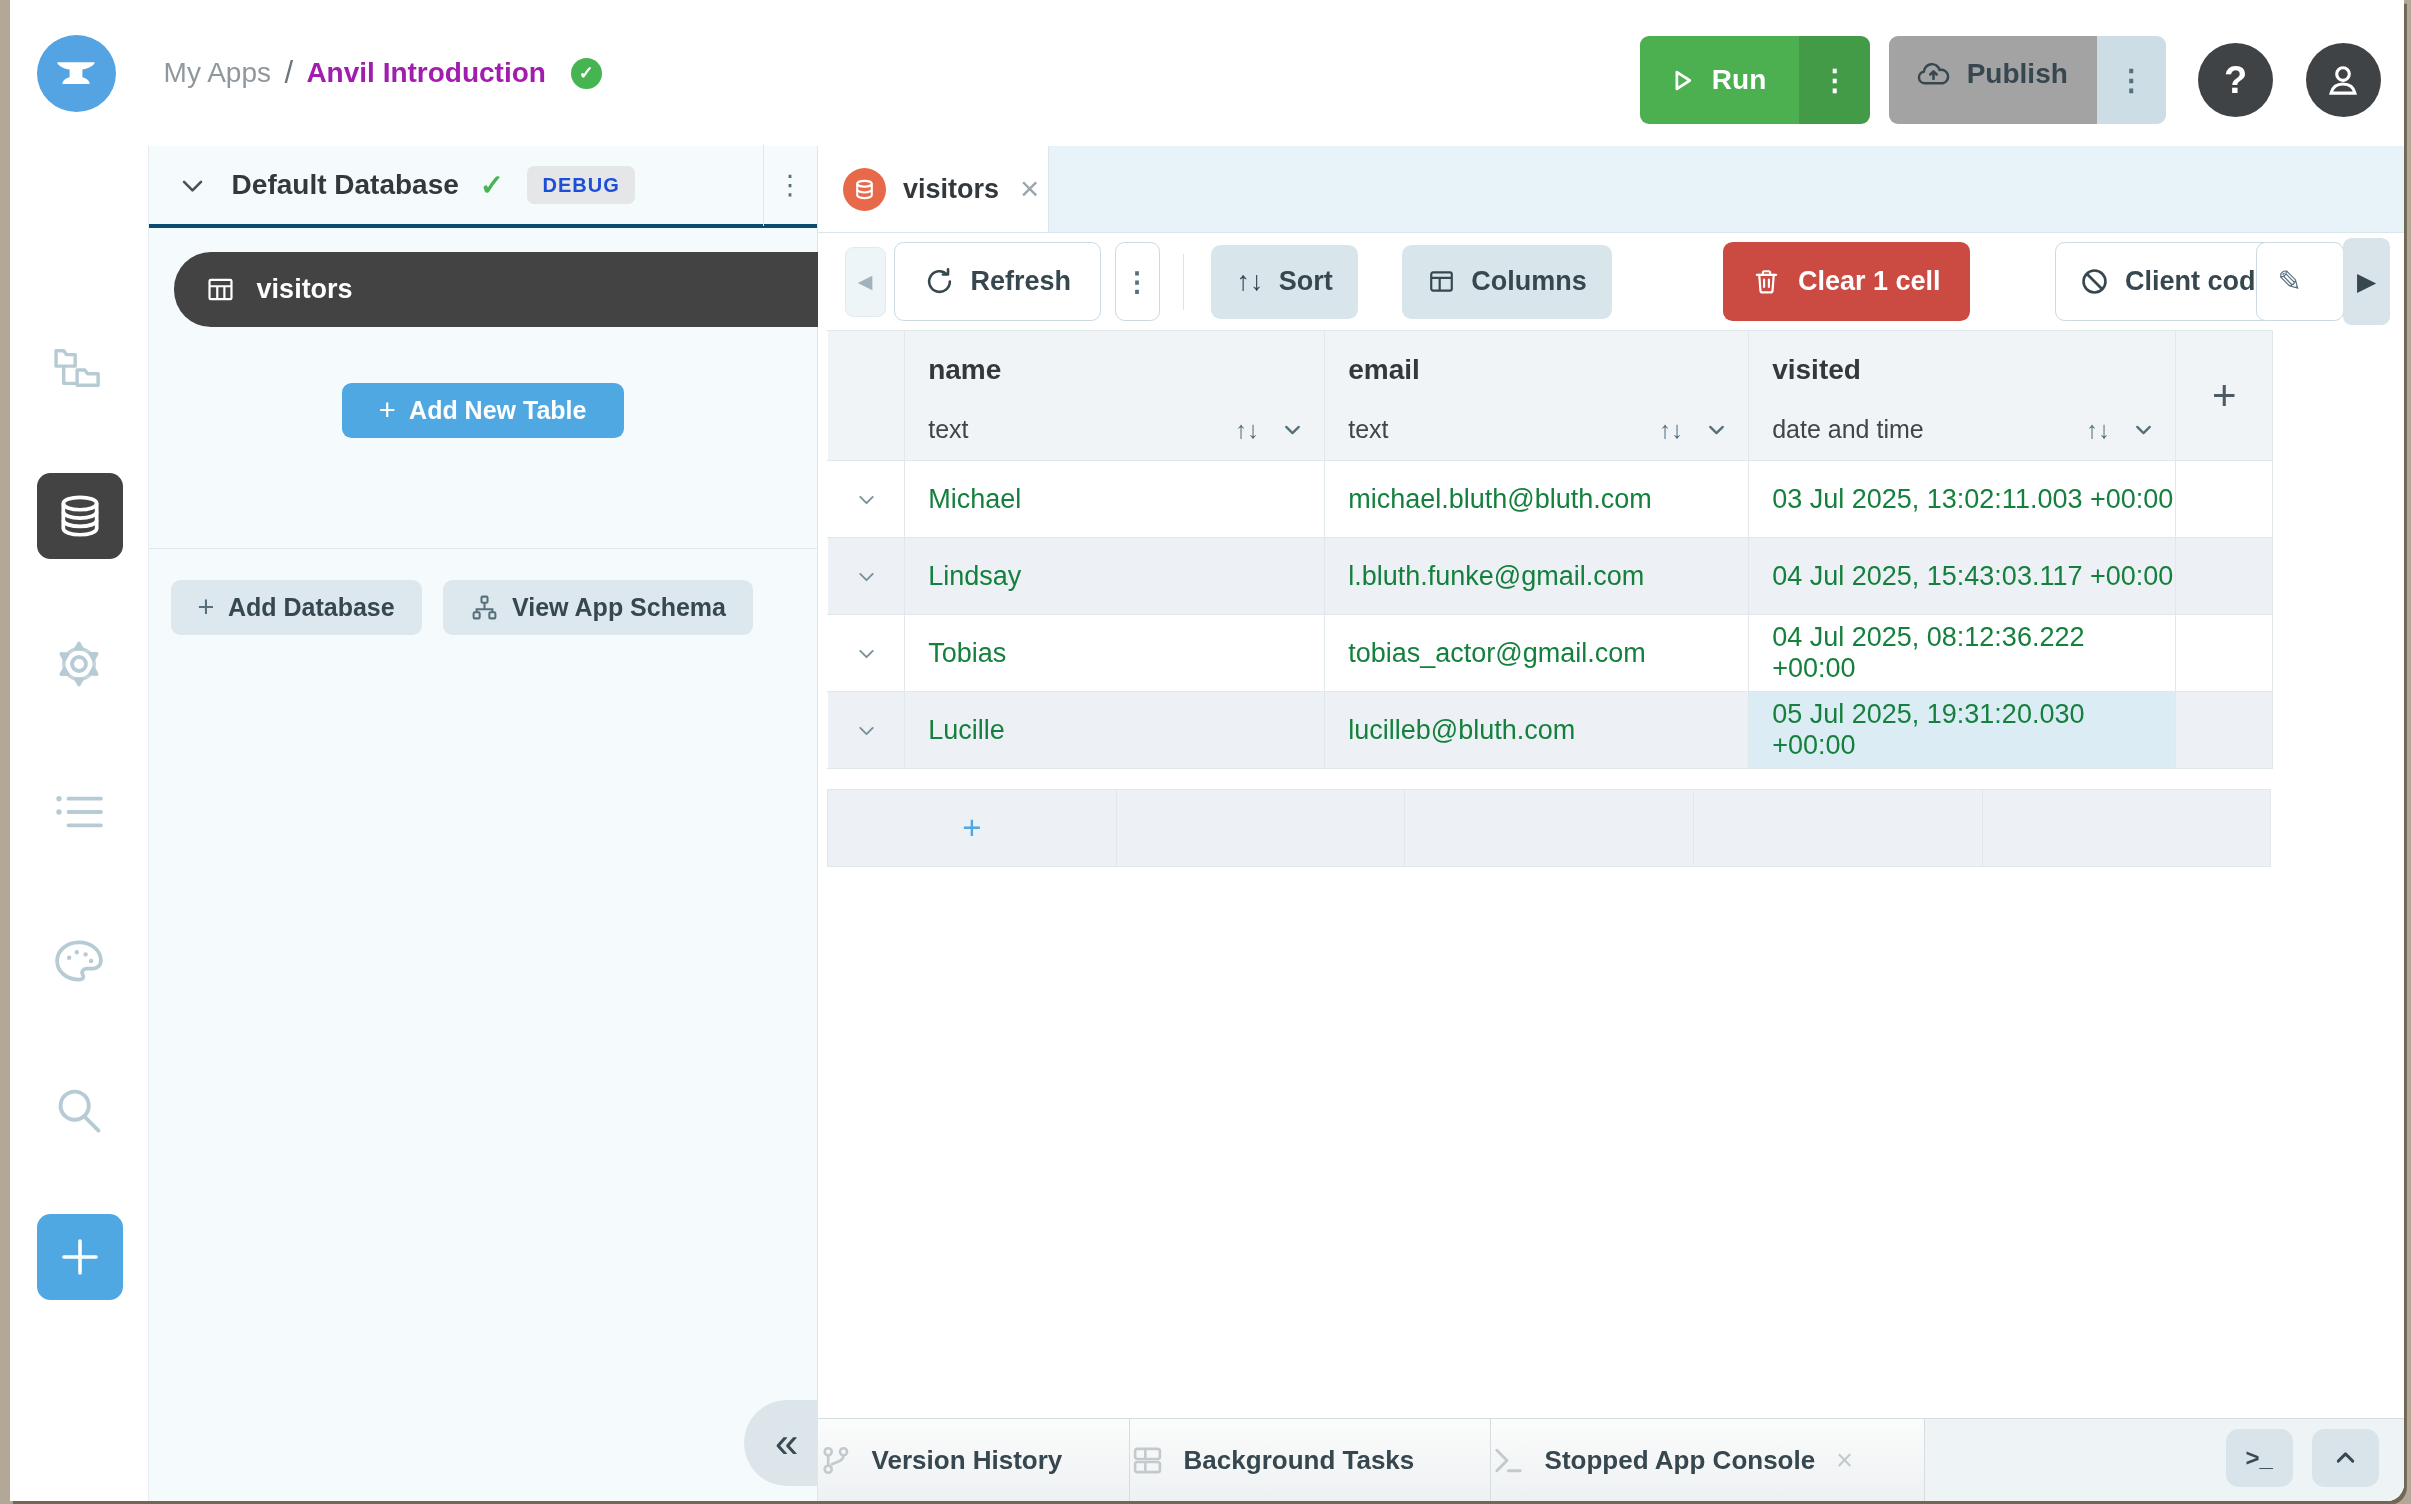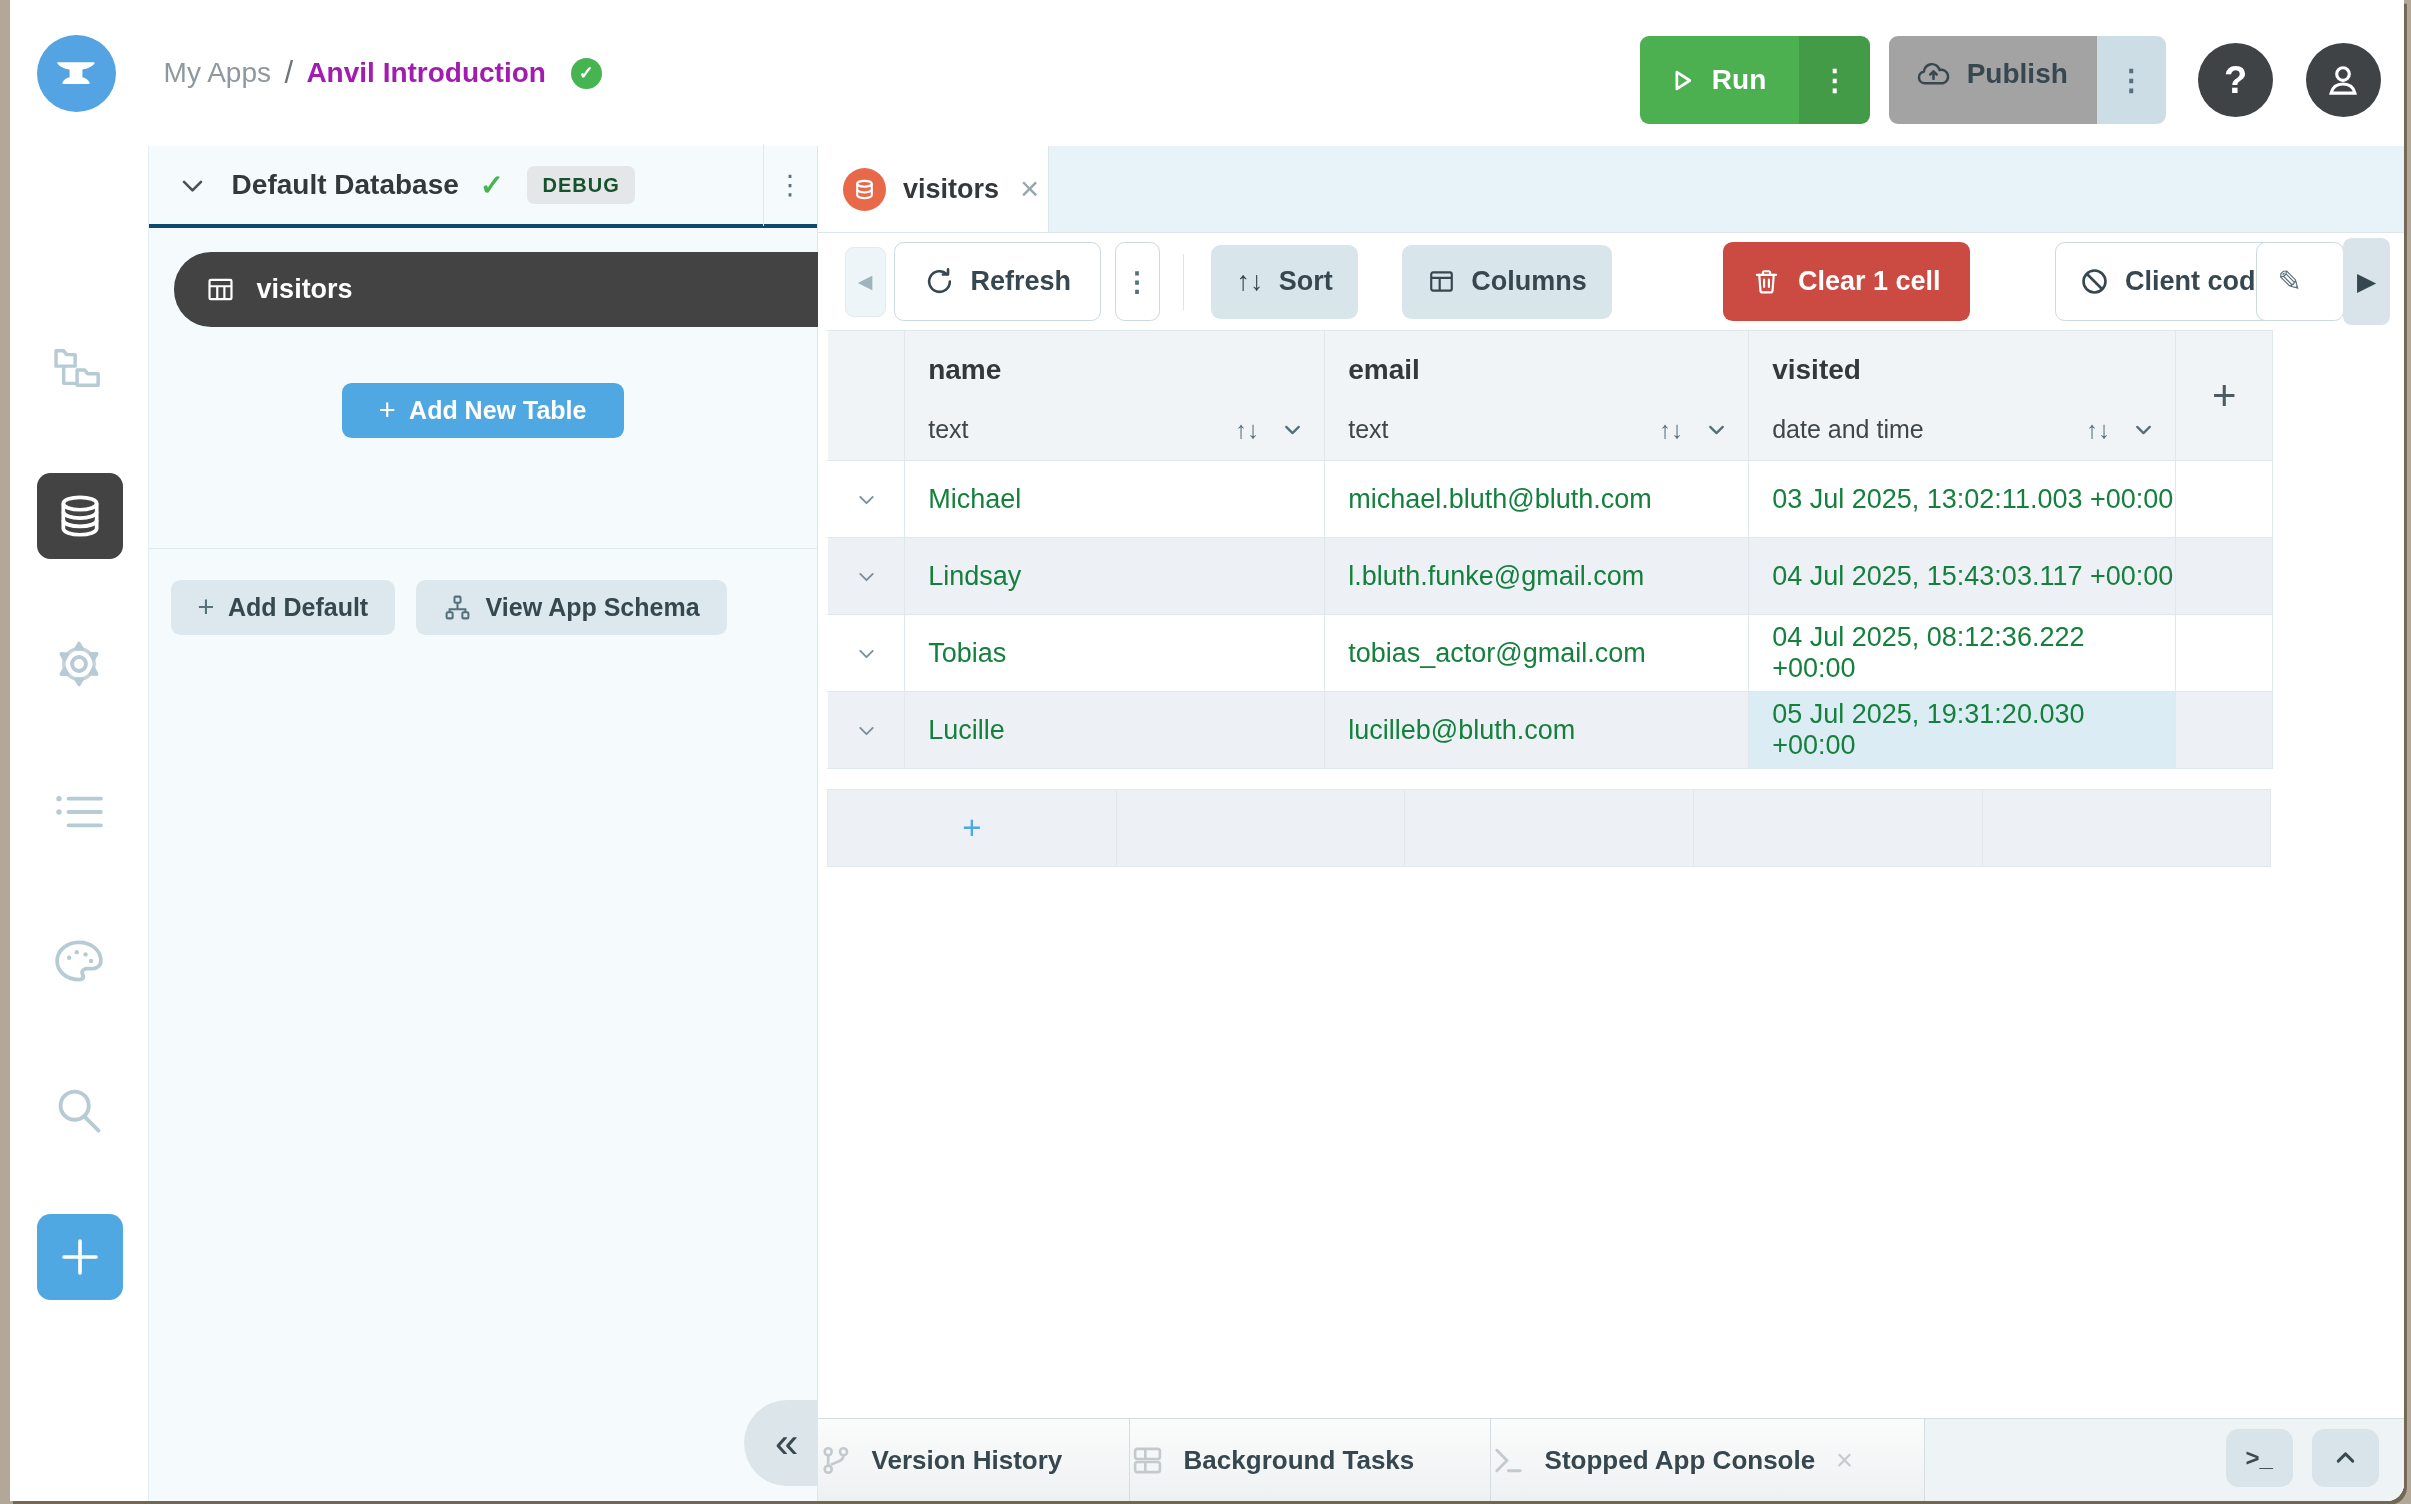--- a/index.html
+++ b/index.html
@@ -43,21 +43,21 @@
   .side-box { position:absolute; left:27px; width:86px; height:86px; border-radius:13.4px;
               display:flex; align-items:center; justify-content:center; }
   .side-box.dark { background:#434343; color:#fff; }
   .side-box.blue { background:#4fa8e2; color:#fff; }
   
   #panel { width:669px; flex:0 0 669px; background:#f5fbfd; border-right:1px solid #dbe7ec; position:relative; }
   #panel-header { height:82px; border-bottom:4px solid #0c4a6e; display:flex; align-items:center; }
   #panel-header .chev { margin-left:29px; color:#4a5258; }
   #panel-title { font-size:28px; font-weight:700; color:#33383c; margin-left:25px; }
   .green-check { color:#46b450; font-size:29px; font-weight:700; margin-left:21px; }
-  .debug-badge { background:#e4e6e7; color:#14532d; font-size:20px; font-weight:700; letter-spacing:1px;
+  .debug-badge { background:#e4e6e7; color:#1d4ed8; font-size:20px; font-weight:700; letter-spacing:1px;
                  padding:7.7px 15.4px; border-radius:7px; margin-left:23px; }
   #panel-kebab { margin-left:auto; width:54px; height:82px; border-left:1px solid #dde9ee;
                  display:flex; align-items:center; justify-content:center; color:#56707c; font-size:27px; cursor:pointer;}
   .table-pill { margin-top:24px; margin-left:25px; height:75px; width:644px;
                 background:#434343; border-radius:37px 0 0 37px; color:#fff;
                 display:flex; align-items:center; gap:21px; padding-left:31px;
                 font-size:27px; font-weight:700; cursor:pointer; }
   .add-table-btn { margin:56px auto 0; width:282px; height:55px; background:#4fa8e2; color:#fff;
                    border:none; border-radius:9.6px; font-size:25px; font-weight:700;
                    display:flex; align-items:center; justify-content:center; gap:13.4px; cursor:pointer;
@@ -283,21 +283,21 @@
       <button class="add-table-btn">
         <span style="font-weight:400;font-size:29px;">+</span>
         <span>Add New Table</span>
       </button>
 
       <div id="panel-divider"></div>
 
       <div id="panel-bottom">
         <button class="panel-gray-btn">
           <span style="font-weight:400;font-size:29px;color:#56707c;">+</span>
-          <span>Add Default</span>
+          <span>Add Database</span>
         </button>
         <button class="panel-gray-btn">
           <span>
             <svg width="29" height="29" viewBox="0 0 24 24" fill="none" stroke="#56707c" stroke-width="1.7">
               <rect x="9.5" y="3" width="5" height="5" rx="1"></rect>
               <rect x="3" y="16" width="5" height="5" rx="1"></rect>
               <rect x="16" y="16" width="5" height="5" rx="1"></rect>
               <path d="M12 8v4M5.5 16v-2.5h13V16M12 12v1.5"></path>
             </svg>
           </span>

